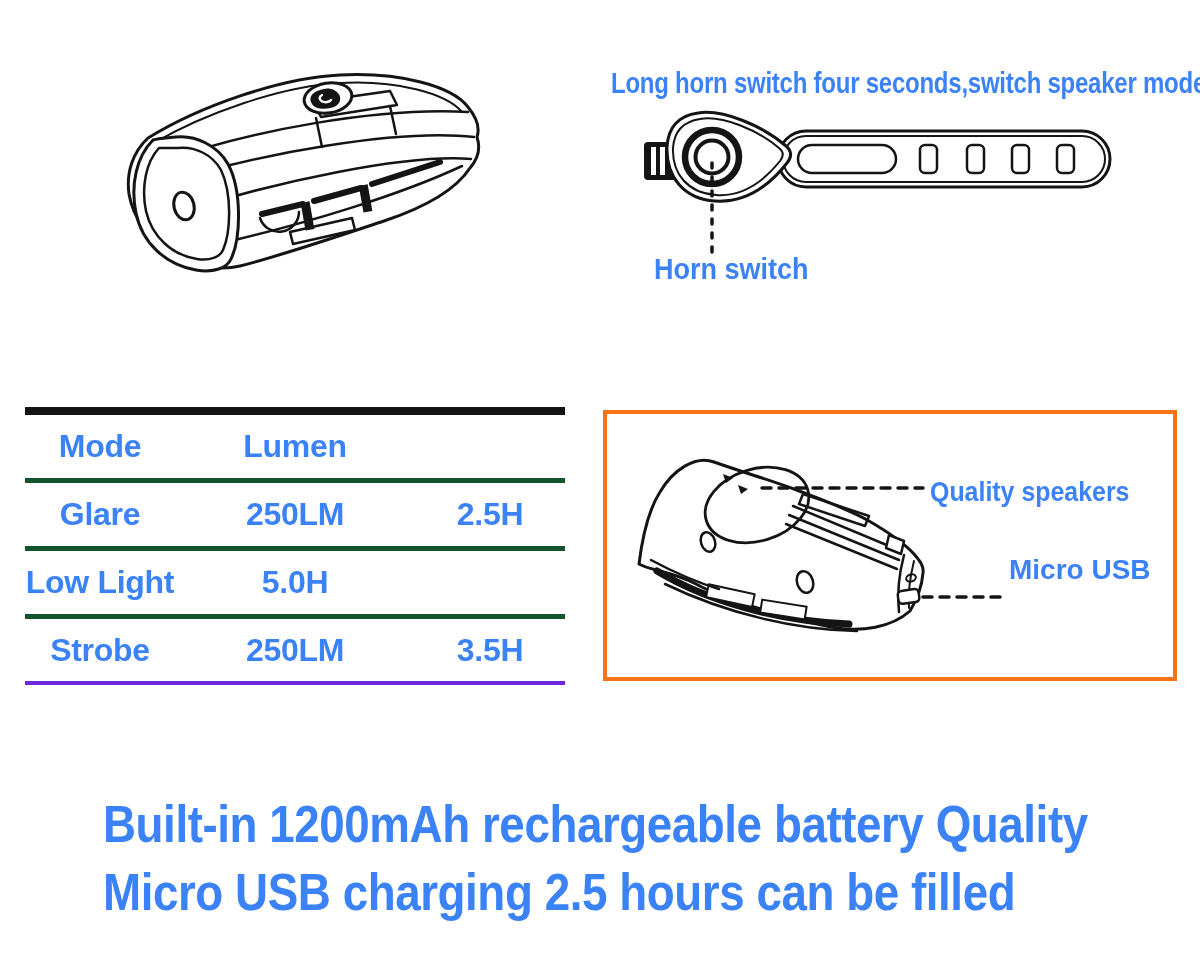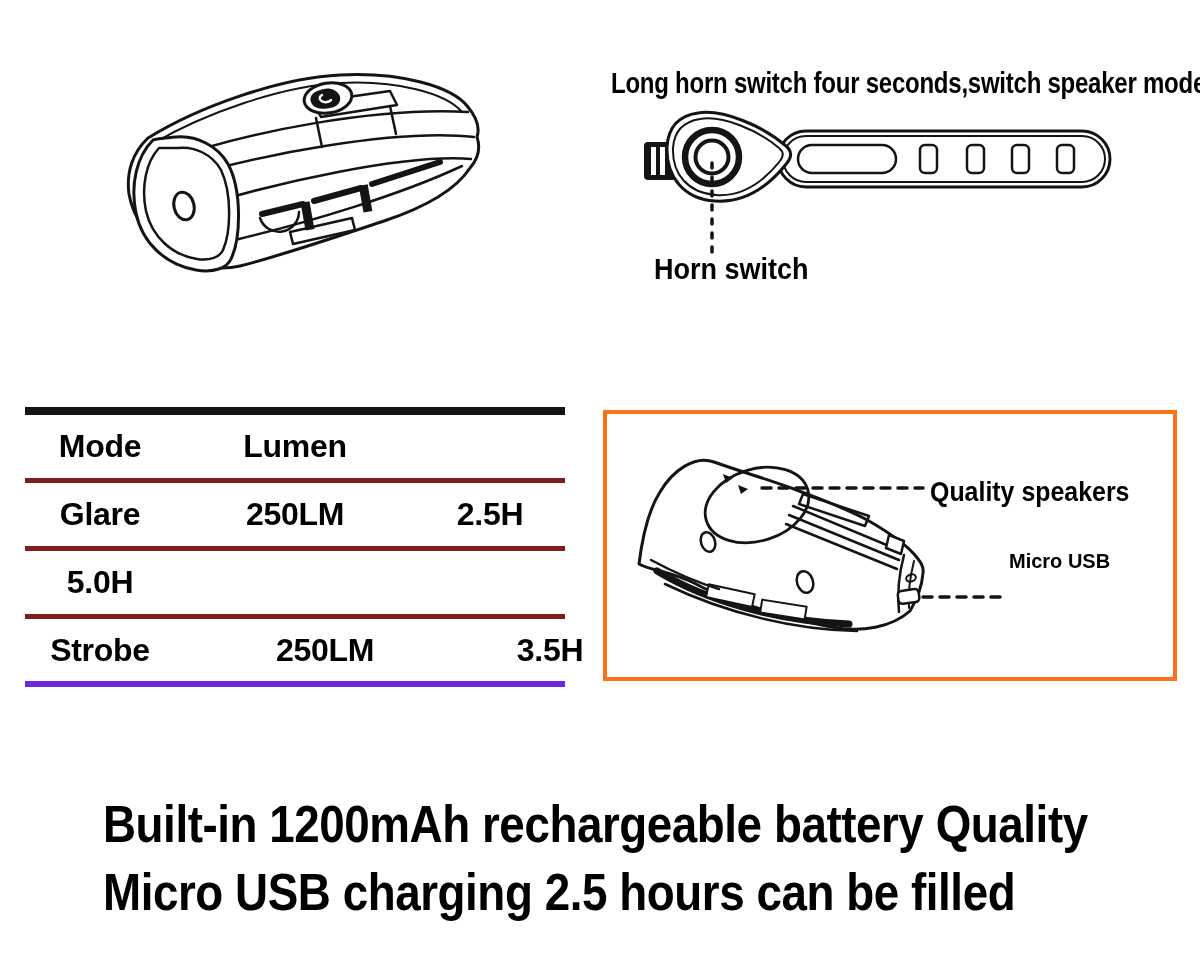--- a/index.html
+++ b/index.html
@@ -1,18 +1,18 @@
 <!DOCTYPE html>
 <html><head>
 <meta charset="utf-8">
 <style>
   html,body{margin:0;padding:0;background:#fff;}
   .page{
     position:relative;width:1200px;height:954px;background:#ffffff;overflow:hidden;
-    font-family:"Liberation Sans", sans-serif;color:#000000;
+    font-family:"Liberation Sans", sans-serif;color:#3b82f6;
   }
   .abs{position:absolute;}
   svg{display:block;}
 
   
   .horn-title{
     left:611px;top:66px;font-size:30px;font-weight:700;white-space:nowrap;
     transform:scale(0.80,1);transform-origin:left top;letter-spacing:-0.3px;
   }
   
@@ -21,35 +21,35 @@
     transform:scale(0.90,1);transform-origin:left top;
   }
 
   
   .spec-table{
     left:25px;top:407px;width:540px;border-top:8px solid #141414;
     font-size:32px;font-weight:700;letter-spacing:-0.3px;
   }
   .spec-table .tr{
     display:grid;grid-template-columns:150px 240px 150px;align-items:center;
-    height:63px;border-bottom:5px solid #7f1d1d;
+    height:63px;border-bottom:5px solid #14532d;
   }
-  .spec-table .tr.last{height:62px;border-bottom:6px solid #6d28d9;gap:30px;}
+  .spec-table .tr.last{height:62px;border-bottom:4px solid #6d28d9;}
   .spec-table .td{text-align:center;}
 
   
   .detail-box{
     left:603px;top:410px;width:566px;height:263px;border:4px solid #f97316;background:#fff;
   }
   .box-label-speakers{
     left:323px;top:62px;font-size:28px;font-weight:700;white-space:nowrap;
     transform:scale(0.89,1);transform-origin:left top;position:absolute;
   }
   .box-label-usb{
-    left:402px;top:129px;font-size:20px;font-weight:700;line-height:37px;
+    left:402px;top:137px;font-size:28px;font-weight:700;line-height:37px;
     position:absolute;white-space:nowrap;
   }
 
   
   .footer{
     left:103px;top:790px;font-size:52px;font-weight:700;line-height:68px;
     transform:scale(0.88,1);transform-origin:left top;white-space:nowrap;letter-spacing:-0.5px;
   }
 </style>
 </head>
@@ -126,20 +126,21 @@
     <div class="tr">
       <div class="td">Mode</div>
       <div class="td">Lumen</div>
     </div>
     <div class="tr">
       <div class="td">Glare</div>
       <div class="td">250LM</div>
       <div class="td">2.5H</div>
     </div>
     <div class="tr">
+      <div class="td">Low Light</div>
       <div class="td">5.0H</div>
     </div>
     <div class="tr last">
       <div class="td">Strobe</div>
       <div class="td">250LM</div>
       <div class="td">3.5H</div>
     </div>
   </div>
 
   <div class="abs detail-box">

